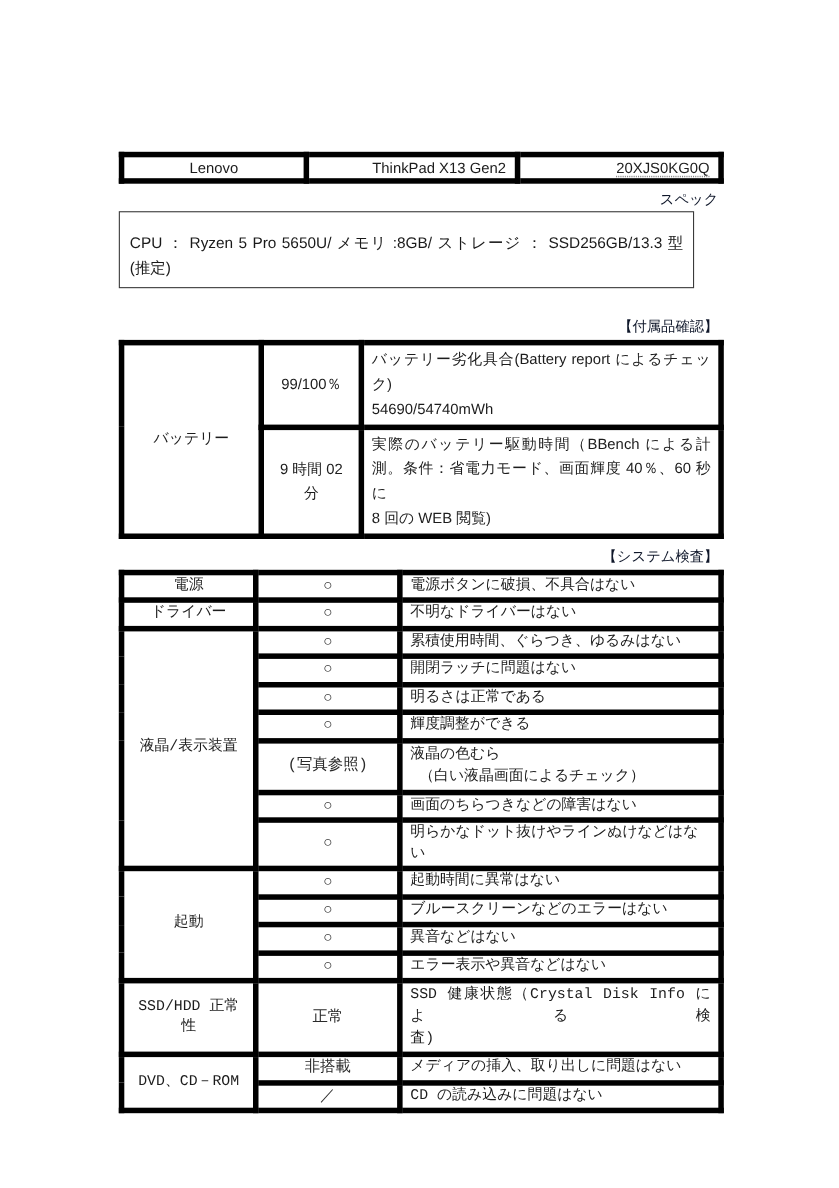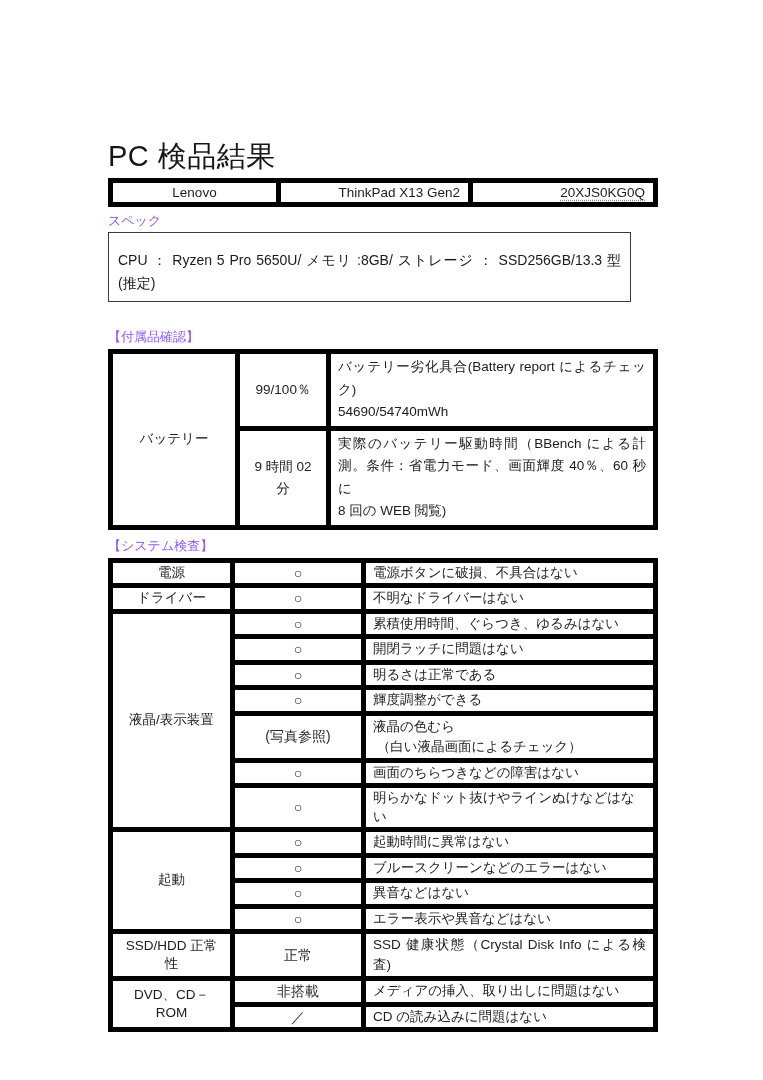--- a/index.html
+++ b/index.html
@@ -23,21 +23,21 @@
   table { border-collapse:collapse; table-layout:fixed; width:545px; }
   td { border:5px solid #000000; font-size:13.5px; vertical-align:middle; color:#1c1c1c; }
 
   
   .product-table { margin-top:2px; }
   .product-table td { height:24px; padding:1px 8px; }
   .pc1 { text-align:center; }
   .pc2, .pc3 { text-align:right; }
   .model-underline { text-decoration:underline dotted #8a8a8a; text-underline-offset:3px; }
 
-  .section-label { font-size:13px; margin-top:5px; color:#8b5cf6; }
+  .section-label { font-size:13px; margin-top:5px; color:#0f172a;text-align:right; }
   .section-label.bracket { margin-top:26px; }
   .section-label.system { margin-top:7px; }
 
   .spec-box {
     margin-top:2px; width:523px;
     border:1px solid #3a3a3a;
     padding:16px 9px 6px 9px;
     font-size:14px;
   }
   .spec-box .line { line-height:23px; }
@@ -47,33 +47,32 @@
 
   
   .battery-table { margin-top:3px; }
   .battery-table td { padding:2px 7px; }
   .bc1 { text-align:center; }
   .bc2 { text-align:center; line-height:22px; }
   .bc3 .line { line-height:22.5px; }
 
   
   .system-table { margin-top:3px; margin-bottom:20px; }
-  .system-table td { padding:1px 7px; line-height:18.5px; }
+  .system-table td { padding:1px 7px; line-height:18.5px;font-family:Liberation Mono, monospace; }
   .sc1 { text-align:center; }
   .sc2 { text-align:center; font-size:14px; color:#2a2a2a; }
   .sc3 { text-align:left; }
   .sc3 .line { line-height:20px; }
 </style>
 </head>
 <body>
 
 <div class="page">
   <div class="content">
 
-    <div class="title">PC 検品結果</div>
 
 
     <table class="product-table">
       <colgroup>
           <col style="width:168px">
           <col style="width:192px">
           <col style="width:185px">
         </colgroup>
       <tbody>
         <tr>

